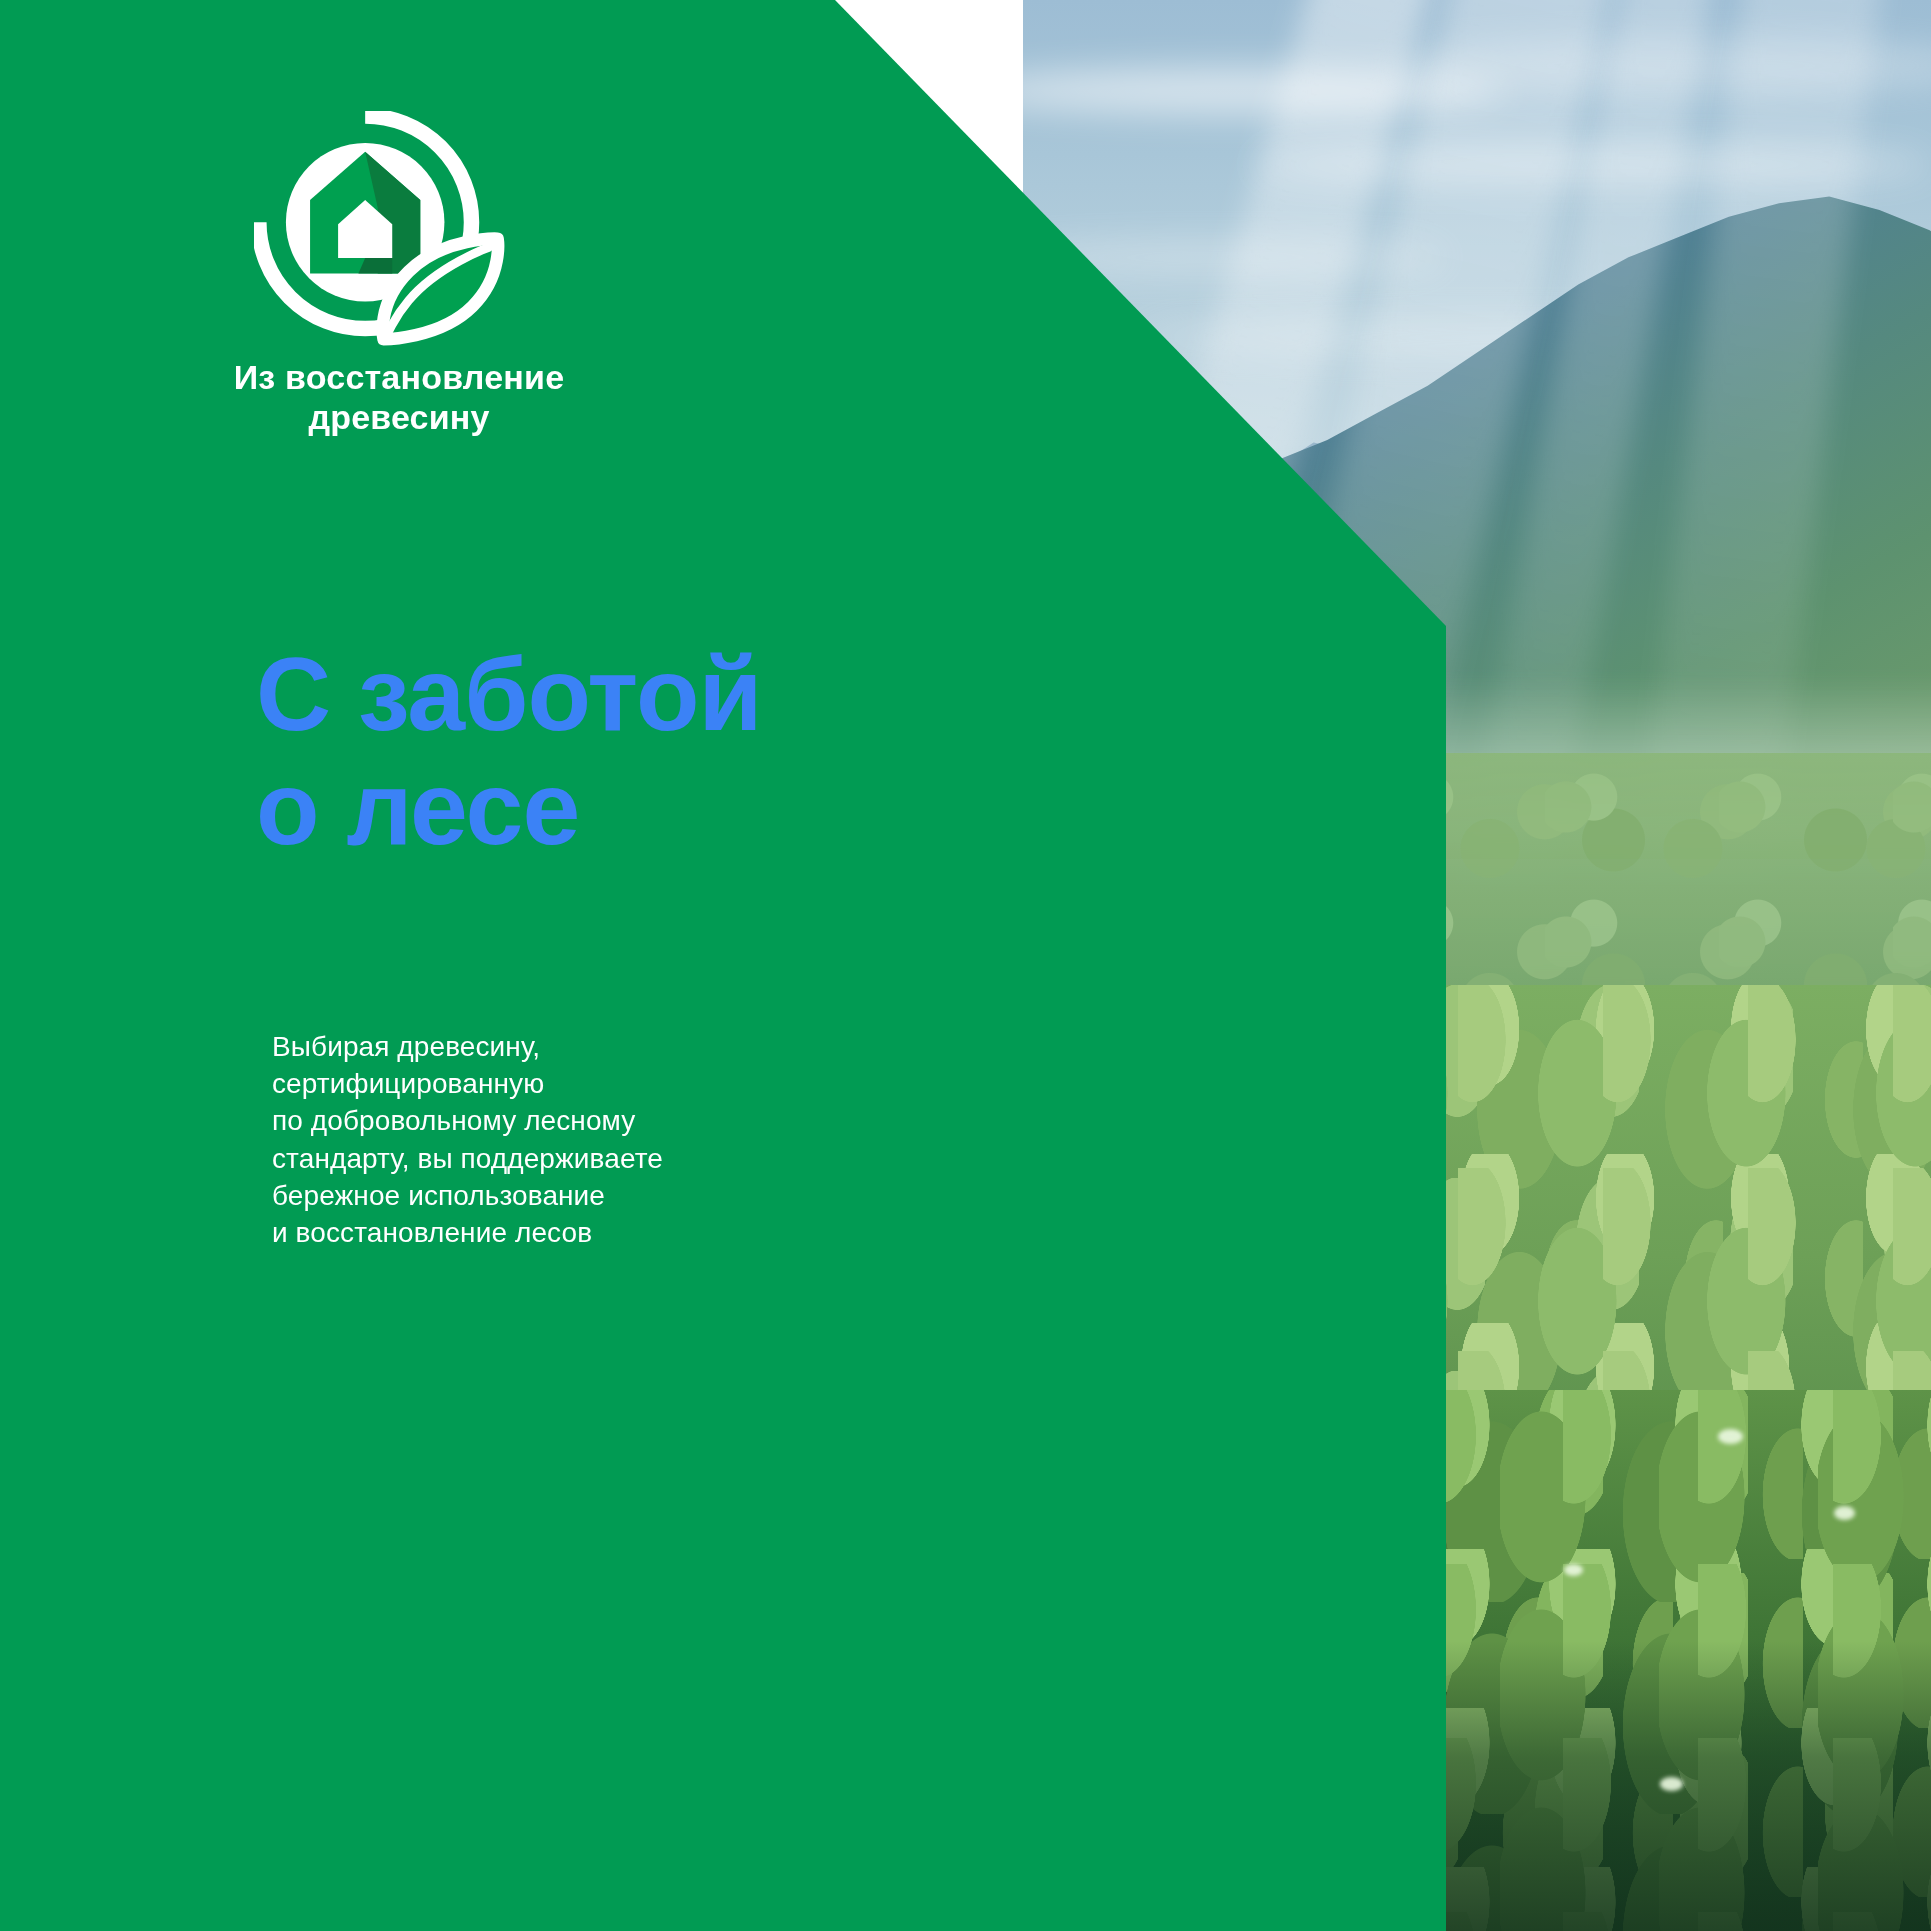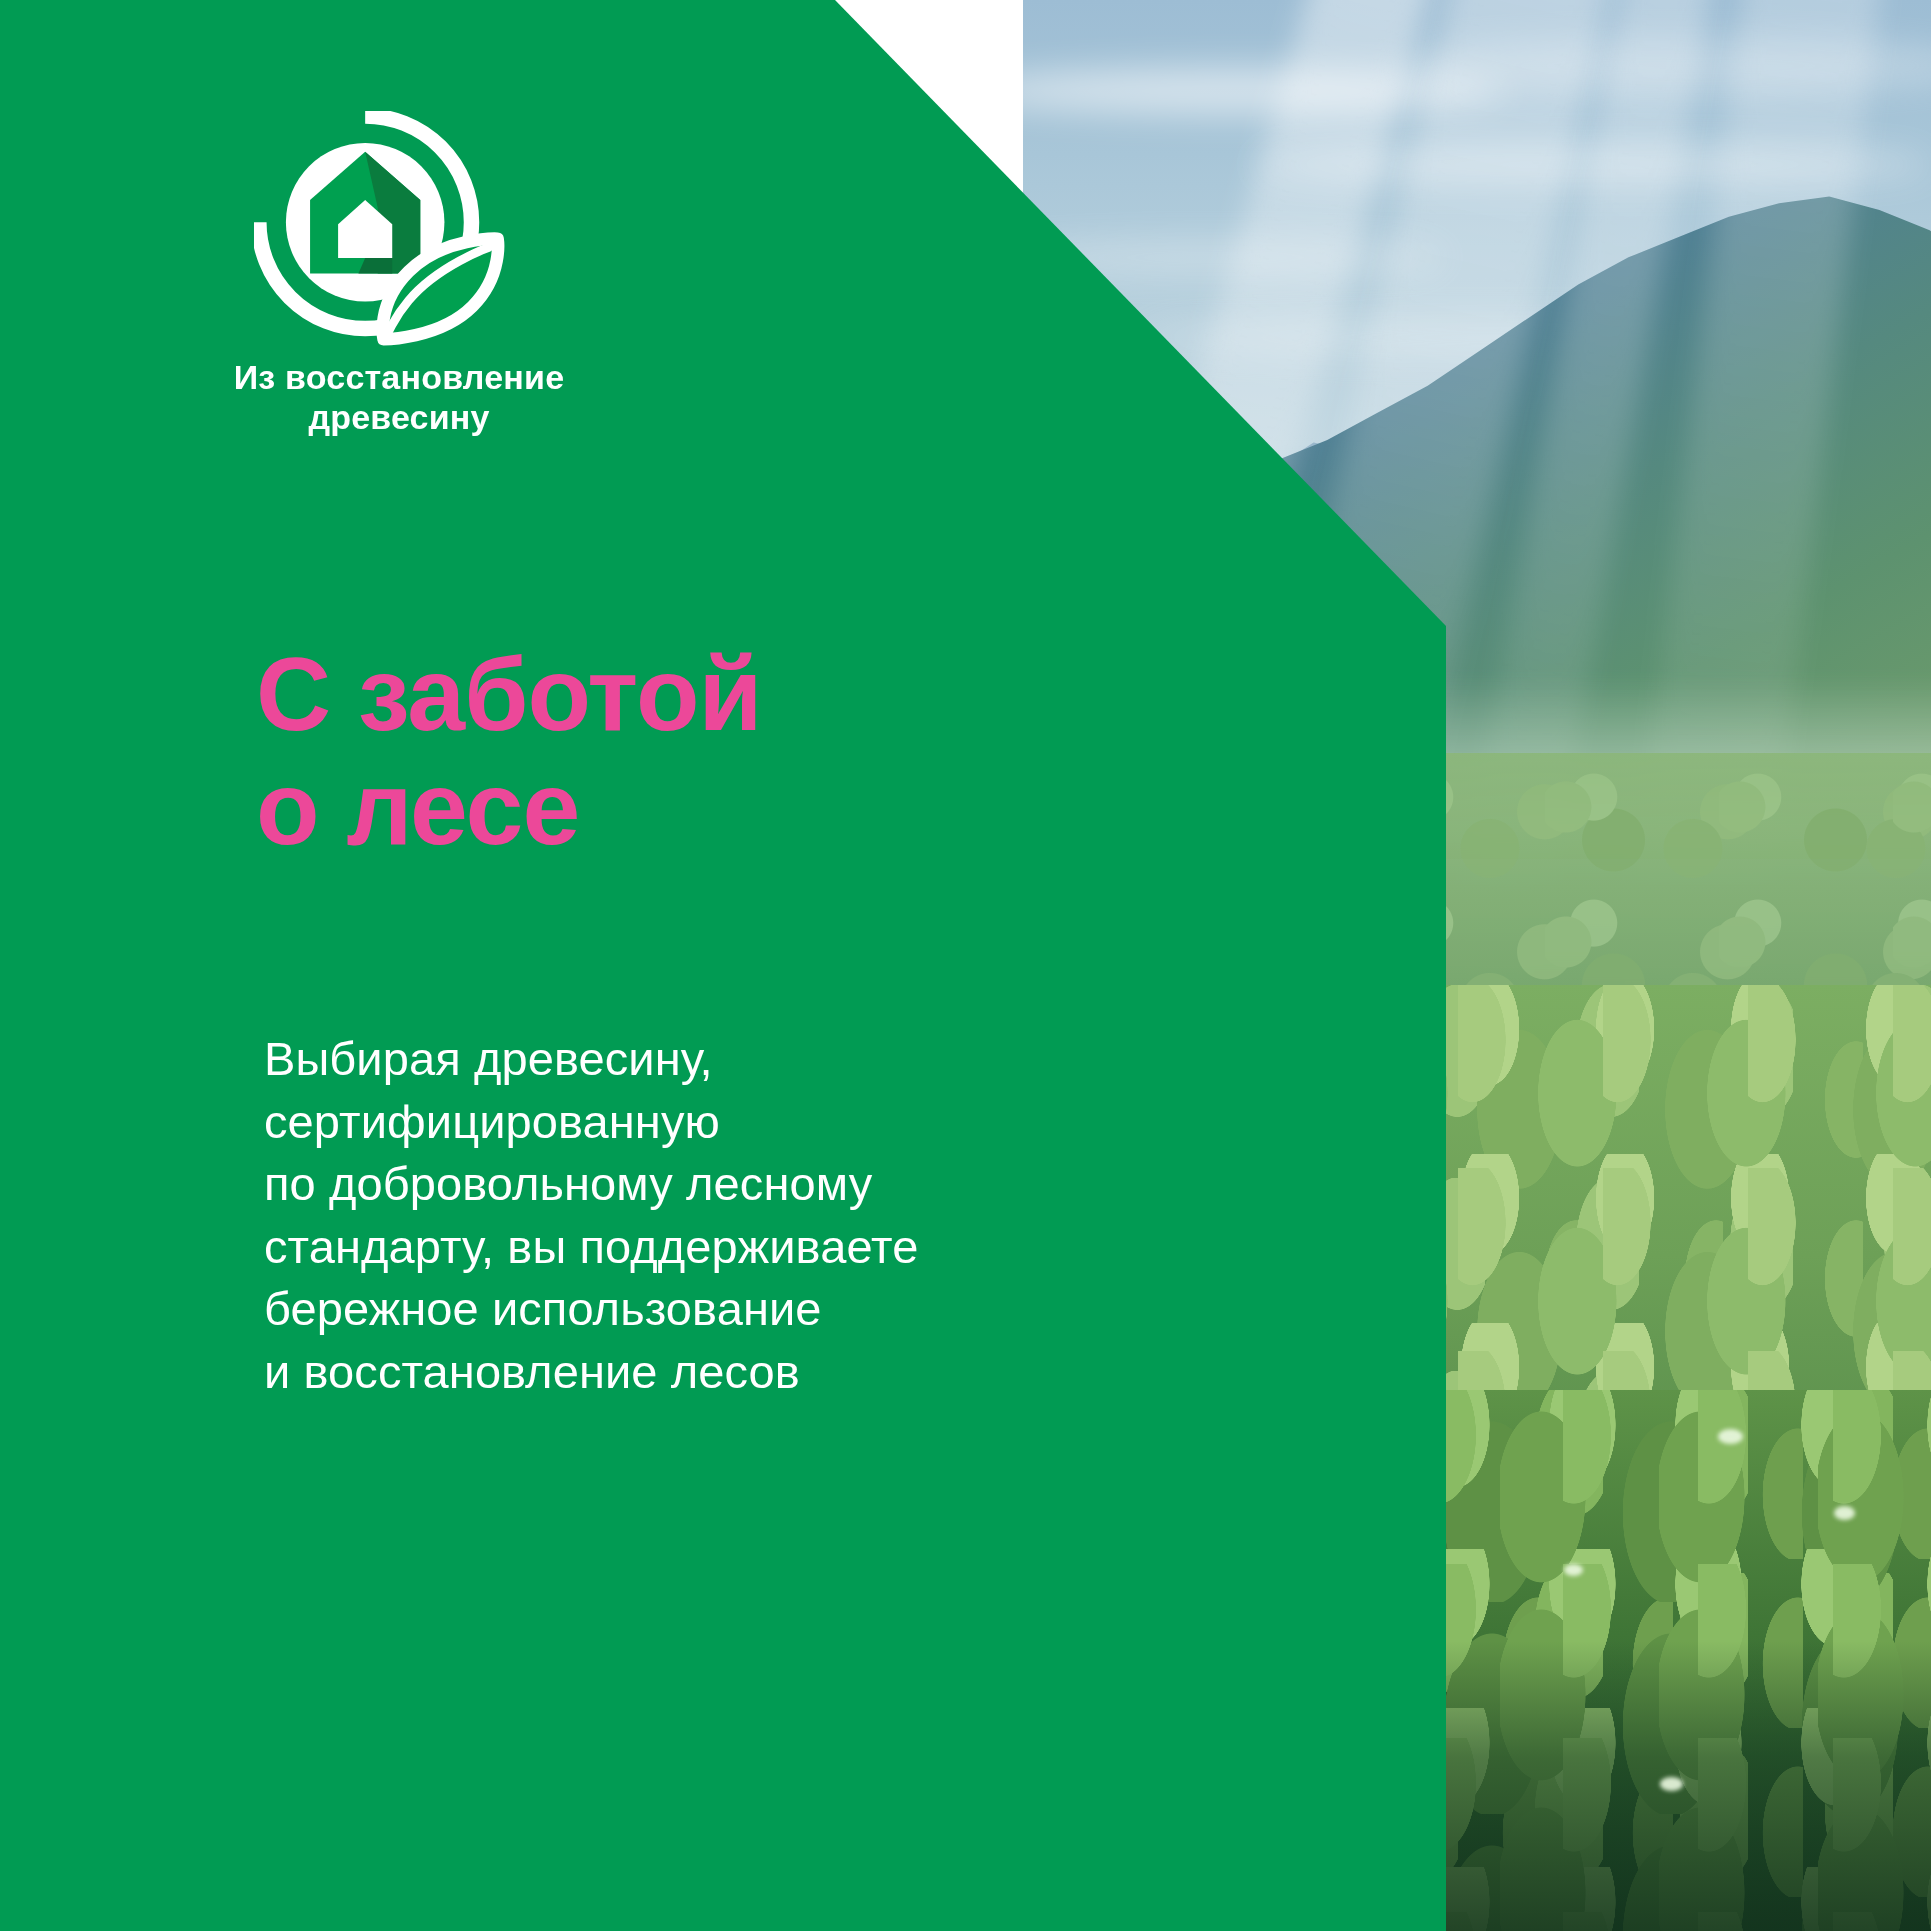--- a/index.html
+++ b/index.html
@@ -198,34 +198,34 @@
     font-size: 34px;
     font-weight: bold;
     line-height: 1.18;
     letter-spacing: 0.2px;
   }
 
   
   .headline {
     position: absolute;
     left: 256px; top: 637px;
-    color: #ec4899;
+    color: #3b82f6;
     font-size: 104px;
     font-weight: bold;
     line-height: 1.1;
     letter-spacing: -1px;
     white-space: pre-line;
   }
 
   
   .body-copy {
     position: absolute;
-    left: 264px; top: 1028px;
+    left: 272px; top: 1028px;
     color: #ffffff;
-    font-size: 47px;
+    font-size: 28px;
     font-weight: normal;
     line-height: 1.33;
     letter-spacing: 0.1px;
     white-space: pre-line;
   }
 
   
   .brand {
     position: absolute;
     left: 251px; top: 1545px;

